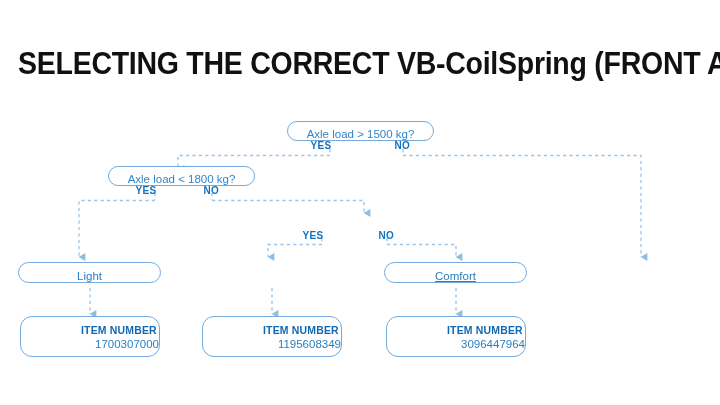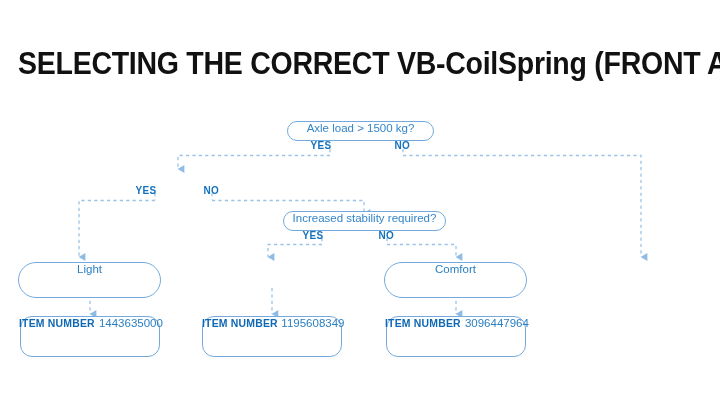--- a/index.html
+++ b/index.html
@@ -45,39 +45,39 @@
   }
 
   
   .node {
     position: absolute;
     box-sizing: border-box;
     border: 1.3px solid #74a9de;
     border-radius: 999px;
     background: #ffffff;
     display: flex;
-    align-items: flex-start;
+    align-items: flex-end;
     justify-content: center;
     color: #2a7fc1;
     font-size: 11.5px;
     white-space: nowrap;
   }
   .node.decision {
     height: 20px;
     font-size: 11.5px;
     color: #3385c9;
   }
   .node.result {
-    height: 36px;
+    height: 21px;
     font-size: 11.5px;
     color: #2a7fc1;
   }
   .node.item {
     border-radius: 12px;
-    flex-direction: row;
+    flex-direction: column;
     justify-content: center;
     gap: 2px;
     height: 41px;
   }
   .item-title {
     font-weight: 700;
     font-size: 11px;
     color: #0f68b4;
     letter-spacing: 0.2px;
     font-family: "Liberation Sans Narrow", "Liberation Sans", sans-serif;
@@ -145,42 +145,42 @@
       <path d="M456,288 L456,314" marker-end="url(#arw)"></path>
     </g>
   </svg>
 
   <div class="node decision" style="left:287px; top:121px; width:147px;">
     <span>Axle load &gt; 1500 kg?</span>
   </div>
   <div class="yn" style="left:310px; top:139px;">YES</div>
   <div class="yn" style="left:394px; top:139px;">NO</div>
 
+  <div class="node decision" style="left:108px; top:166px; width:147px;">
+    <span>Axle load &lt; 1800 kg?</span>
+  </div>
   <div class="yn" style="left:135px; top:184px;">YES</div>
   <div class="yn" style="left:203px; top:184px;">NO</div>
 
-  <div class="node decision" style="left:283px; top:211px; width:163px;">
-    <span>Increased stability required?</span>
-  </div>
   <div class="yn" style="left:302px; top:229px;">YES</div>
   <div class="yn" style="left:378px; top:229px;">NO</div>
 
   <div class="node result" style="left:18px; top:262px; width:143px;">
     <span>Light</span>
   </div>
 
 
-  <div class="node result" style="left:384px; top:262px; width:143px;">
+  <div class="node result" style="left:384px; top:262px; width:143px;text-decoration:underline;">
     <span>Comfort</span>
   </div>
 
 
   <div class="node item" style="left:20px; top:316px; width:140px;">
     <span class="item-title">ITEM NUMBER</span>
-    <span class="item-value">1443635000</span>
+    <span class="item-value">1700307000</span>
   </div>
 
   <div class="node item" style="left:202px; top:316px; width:140px;">
     <span class="item-title">ITEM NUMBER</span>
     <span class="item-value">1195608349</span>
   </div>
 
   <div class="node item" style="left:386px; top:316px; width:140px;">
     <span class="item-title">ITEM NUMBER</span>
     <span class="item-value">3096447964</span>

